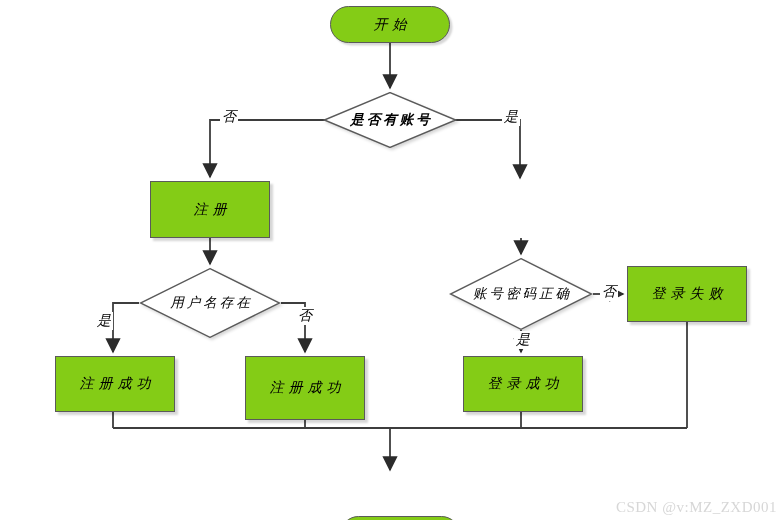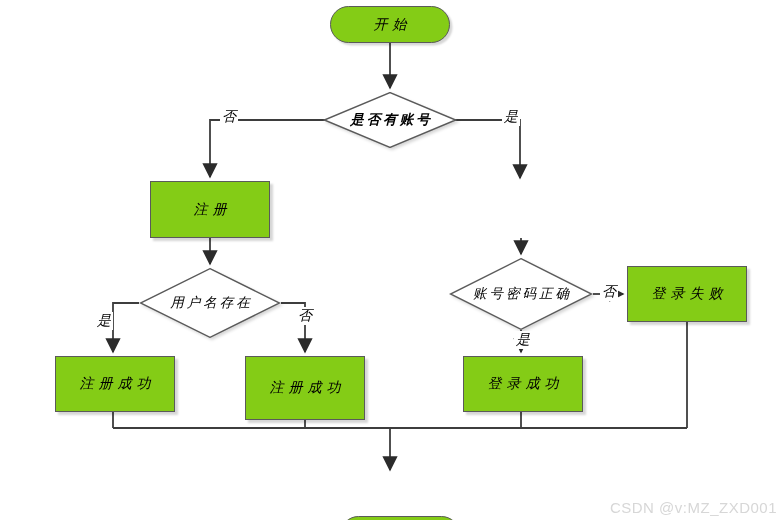--- a/index.html
+++ b/index.html
@@ -61,21 +61,21 @@
     font-size: 14px;
     font-style: italic;
     color: #000;
   }
   .watermark {
     position: absolute;
     right: 6px;
     bottom: 4px;
     z-index: 4;
     color: #d7d7d7;
-    font-family: Liberation Sans, sans-serif;
+    font-family: Liberation Serif, serif;
     font-size: 15px;
     letter-spacing: 0.5px;
   }
 </style>
 </head>
 <body>
 
 <div class="canvas">
 
   <svg class="edges" viewBox="0 0 783 520" xmlns="http://www.w3.org/2000/svg">

